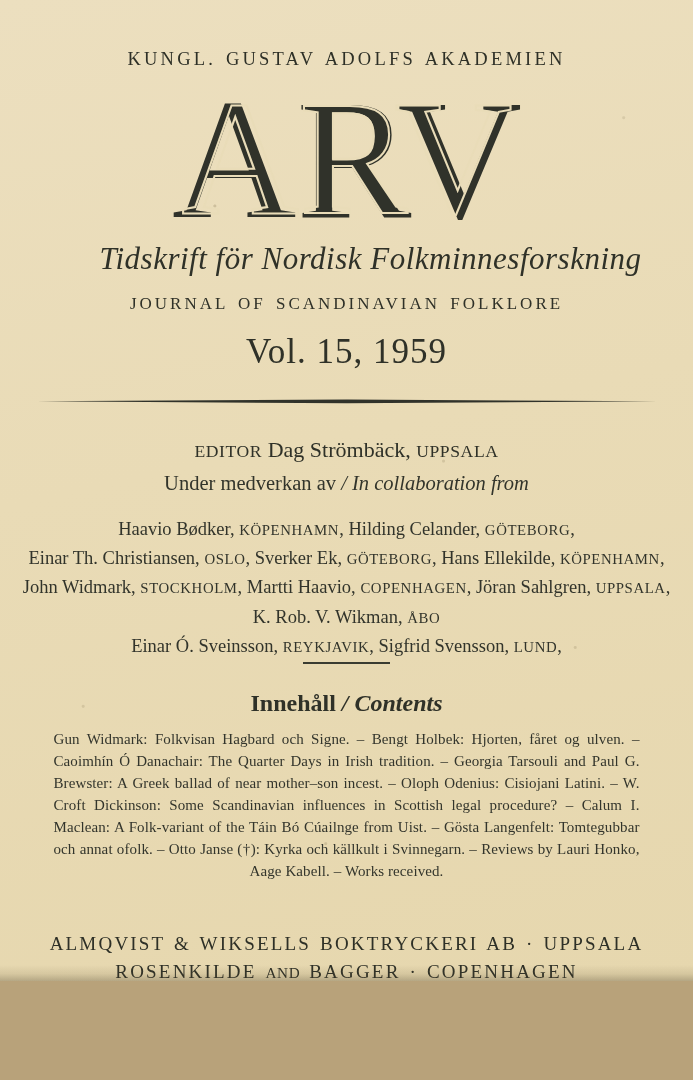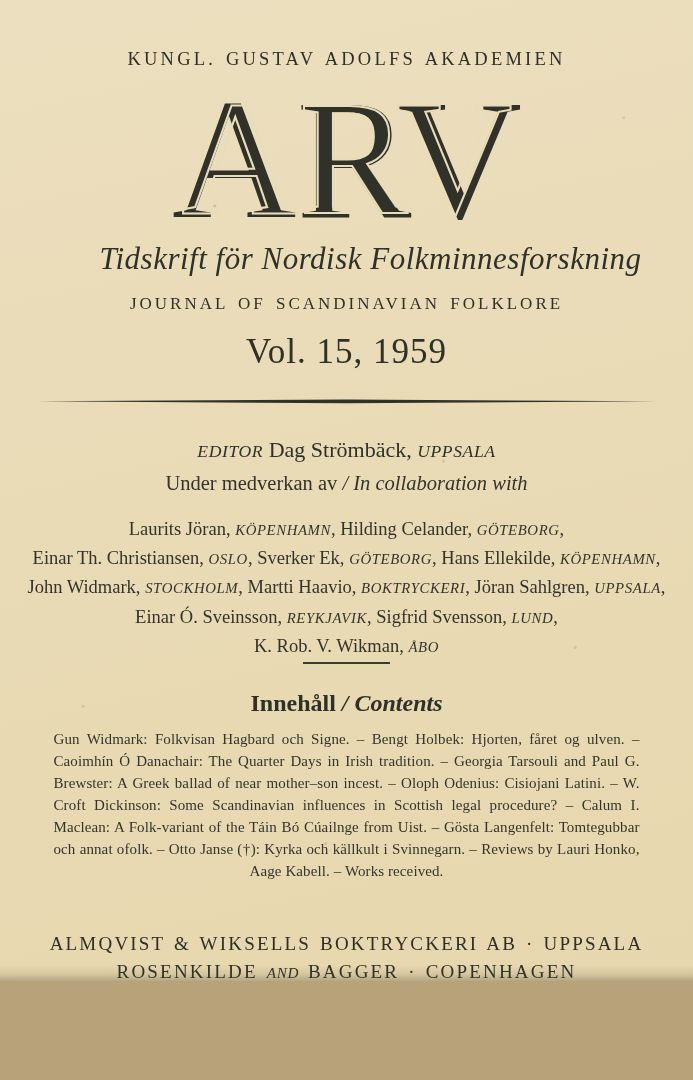--- a/index.html
+++ b/index.html
@@ -70,21 +70,21 @@
   }
   .collab-intro {
     margin-top: 4px;
     font-size: 20.5px; line-height: 28px;
   }
   .collaborators { margin-top: 18px; }
   .collab-line {
     font-size: 18.5px; line-height: 28.2px;
     white-space: nowrap;
   }
-  .seg-sc { font-size: 0.8em; letter-spacing: 0.6px; font-style: italic; }
+  .seg-sc { font-size: 0.8em; letter-spacing: 0.6px; }
   .seg-i  { font-style: italic; }
 
   .short-rule {
     width: 87px; height: 2px;
     background: #3a3c31;
     margin: 1px auto 0 auto;
   }
   .contents-heading {
     margin-top: 22px;
     font-size: 24px; line-height: 34px;
@@ -127,28 +127,28 @@
   <div class="subtitle-en center">JOURNAL OF SCANDINAVIAN FOLKLORE</div>
 
   <div class="volume center">Vol. 15, 1959</div>
 
   <svg class="swelled-rule" width="620" height="5" viewBox="0 0 620 5">
     <polygon points="0,2.3 310,0.5 620,2.3 310,4.3" fill="#30322a"></polygon>
   </svg>
 
   <div class="editor-line center"><span class="seg-sc">EDITOR</span><span> Dag Strömbäck, </span><span class="seg-sc">UPPSALA</span></div>
 
-  <div class="collab-intro center"><span>Under medverkan av </span><span class="seg-i">/</span><span> </span><span class="seg-i">In collaboration with</span></div>
+  <div class="collab-intro center"><span>Under medverkan av </span><span class="seg-i">/</span><span> </span><span class="seg-i">In collaboration from</span></div>
 
   <div class="collaborators">
-    <div class="collab-line center"><span>Laurits Jöran, </span><span class="seg-sc">KÖPENHAMN</span><span>, Hilding Celander, </span><span class="seg-sc">GÖTEBORG</span><span>,</span></div>
+    <div class="collab-line center"><span>Haavio Bødker, </span><span class="seg-sc">KÖPENHAMN</span><span>, Hilding Celander, </span><span class="seg-sc">GÖTEBORG</span><span>,</span></div>
     <div class="collab-line center"><span>Einar Th. Christiansen, </span><span class="seg-sc">OSLO</span><span>, Sverker Ek, </span><span class="seg-sc">GÖTEBORG</span><span>, Hans Ellekilde, </span><span class="seg-sc">KÖPENHAMN</span><span>,</span></div>
-    <div class="collab-line center"><span>John Widmark, </span><span class="seg-sc">STOCKHOLM</span><span>, Martti Haavio, </span><span class="seg-sc">BOKTRYCKERI</span><span>, Jöran Sahlgren, </span><span class="seg-sc">UPPSALA</span><span>,</span></div>
+    <div class="collab-line center"><span>John Widmark, </span><span class="seg-sc">STOCKHOLM</span><span>, Martti Haavio, </span><span class="seg-sc">COPENHAGEN</span><span>, Jöran Sahlgren, </span><span class="seg-sc">UPPSALA</span><span>,</span></div>
+    <div class="collab-line center"><span>K. Rob. V. Wikman, </span><span class="seg-sc">ÅBO</span></div>
     <div class="collab-line center"><span>Einar Ó. Sveinsson, </span><span class="seg-sc">REYKJAVIK</span><span>, Sigfrid Svensson, </span><span class="seg-sc">LUND</span><span>,</span></div>
-    <div class="collab-line center"><span>K. Rob. V. Wikman, </span><span class="seg-sc">ÅBO</span></div>
   </div>
 
   <div class="short-rule"></div>
 
   <div class="contents-heading center"><span>Innehåll </span><span class="seg-i">/</span><span> </span><span class="seg-i">Contents</span></div>
 
   <p class="contents-text">Gun Widmark: Folkvisan Hagbard och Signe. – Bengt Holbek: Hjorten, fåret og ulven. – Caoimhín Ó Danachair: The Quarter Days in Irish tradition. – Georgia Tarsouli and Paul G. Brewster: A Greek ballad of near mother–son incest. – Oloph Odenius: Cisiojani Latini. – W. Croft Dickinson: Some Scandinavian influences in Scottish legal procedure? – Calum I. Maclean: A Folk-variant of the Táin Bó Cúailnge from Uist. – Gösta Langenfelt: Tomtegubbar och annat ofolk. – Otto Janse (†): Kyrka och källkult i Svinnegarn. – Reviews by Lauri Honko, Aage Kabell. – Works received.</p>
 
   <div class="imprint">
     <div class="imprint-line center">ALMQVIST &amp; WIKSELLS BOKTRYCKERI AB · UPPSALA</div>

